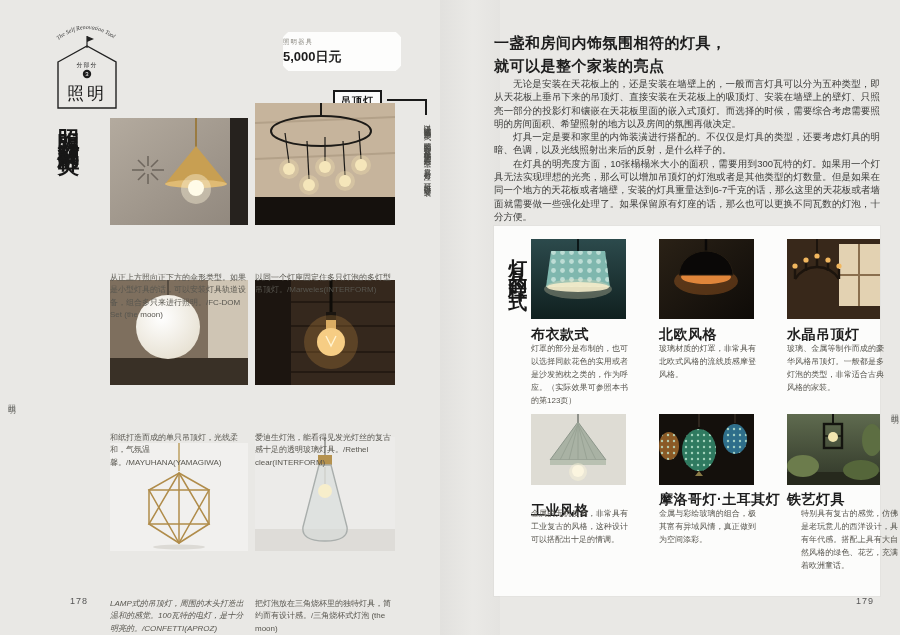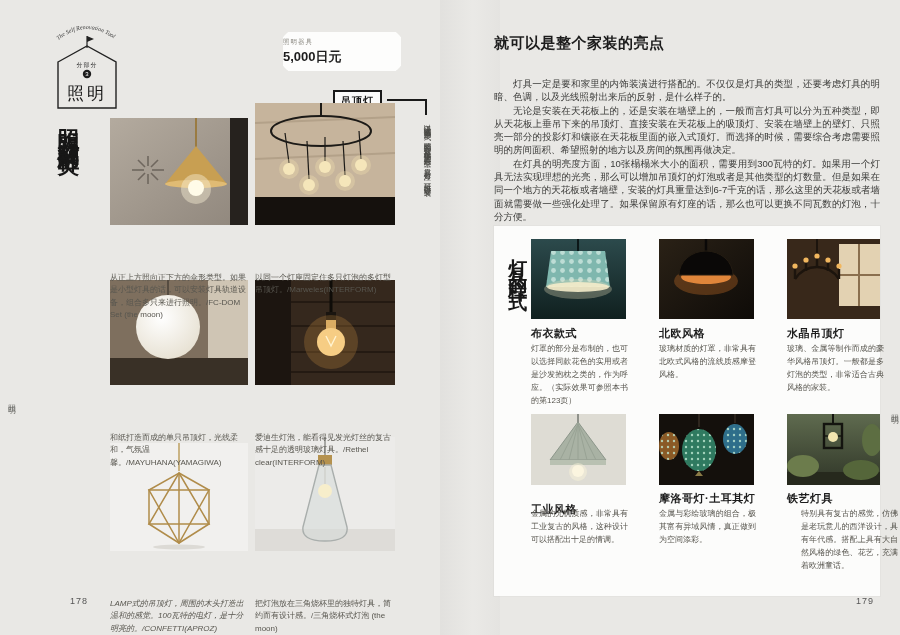--- a/index.html
+++ b/index.html
@@ -36,21 +36,21 @@
 
   
   .headline { position:absolute; left:494px; top:31px; font-size:15px; font-weight:bold; color:#1c1c1c;
               line-height:1.55; letter-spacing:0.5px; }
   .bodytext { position:absolute; left:494px; top:77px; width:386px; height:148px; overflow:hidden; }
   .bodytext p { font-size:9.5px; line-height:1.4; color:#3a3a38; text-align:justify; text-indent:2em; }
   .styles-box { position:absolute; left:494px; top:226px; width:386px; height:370px; background:#fcfcfb;
                 box-shadow:0 0 0 1px rgba(0,0,0,0.02); }
   .styles-vtitle { position:absolute; left:12px; top:18px; writing-mode:vertical-rl;
                    font-size:19px; font-weight:bold; color:#171717; letter-spacing:8px; line-height:1.2; }
-  .item-heading { position:absolute; font-size:11px; font-weight:bold; color:#1d1d1d; letter-spacing:0.5px; }
+  .item-heading { position:absolute; font-size:14px; font-weight:bold; color:#1d1d1d; letter-spacing:0.5px; }
   .item-text { position:absolute; font-size:8px; line-height:1.62; color:#57554e; width:97px; text-align:justify; }
 </style>
 </head>
 <body>
 
 <div class="spread">
   <div class="spine"></div>
 
   <div class="badge">
     <svg viewBox="0 0 78 102">
@@ -208,26 +208,27 @@
   <div class="caption" style="left:255px; top:232px; width:140px;">以同一个灯座固定住多只灯泡的多灯型吊顶灯。/Marweles(INTERFORM)</div>
   <div class="caption" style="left:110px; top:392px; width:140px;">和纸打造而成的单只吊顶灯，光线柔和，气氛温馨。/MAYUHANA(YAMAGIWA)</div>
   <div class="caption" style="left:255px; top:392px; width:140px;">爱迪生灯泡，能看得见发光灯丝的复古感十足的透明玻璃灯具。/Rethel clear(INTERFORM)</div>
   <div class="caption" style="left:110px; top:558px; width:140px;font-style:italic;">LAMP式的吊顶灯，周围的木头打造出温和的感觉。100瓦特的电灯，是十分明亮的。/CONFETTI(APROZ)</div>
   <div class="caption" style="left:255px; top:558px; width:140px;">把灯泡放在三角烧杯里的独特灯具，简约而有设计感。/三角烧杯式灯泡 (the moon)</div>
 
   <div class="pagenum" style="left:70px; top:596px;">178</div>
   <div class="edge-label" style="left:5px; top:398px;">照明</div>
 
   <div class="headline">
+    <div>一盏和房间内饰氛围相符的灯具，</div>
     <div>就可以是整个家装的亮点</div>
   </div>
 
   <div class="bodytext">
+    <p>无论是安装在天花板上的，还是安装在墙壁上的，一般而言灯具可以分为五种类型，即从天花板上垂吊下来的吊顶灯、直接安装在天花板上的吸顶灯、安装在墙壁上的壁灯、只照亮一部分的投影灯和镶嵌在天花板里面的嵌入式顶灯。而选择的时候，需要综合考虑需要照明的房间面积、希望照射的地方以及房间的氛围再做决定。</p>
     <p>灯具一定是要和家里的内饰装潢进行搭配的。不仅仅是灯具的类型，还要考虑灯具的明暗、色调，以及光线照射出来后的反射，是什么样子的。</p>
-    <p>无论是安装在天花板上的，还是安装在墙壁上的，一般而言灯具可以分为五种类型，即从天花板上垂吊下来的吊顶灯、直接安装在天花板上的吸顶灯、安装在墙壁上的壁灯、只照亮一部分的投影灯和镶嵌在天花板里面的嵌入式顶灯。而选择的时候，需要综合考虑需要照明的房间面积、希望照射的地方以及房间的氛围再做决定。</p>
     <p>在灯具的明亮度方面，10张榻榻米大小的面积，需要用到300瓦特的灯。如果用一个灯具无法实现理想的光亮，那么可以增加吊顶灯的灯泡或者是其他类型的灯数量。但是如果在同一个地方的天花板或者墙壁，安装的灯具重量达到6-7千克的话，那么这里的天花板或者墙面就需要做一些强化处理了。如果保留原有灯座的话，那么也可以更换不同瓦数的灯泡，十分方便。</p>
   </div>
 
   <div class="styles-box">
     <div class="styles-vtitle">灯具的样式</div>
 
     <div class="photo" style="left:37px; top:13px; width:95px; height:80px;">
       <svg viewBox="0 0 95 80" preserveAspectRatio="none">
         <defs>
           <pattern id="dots" width="9" height="9" patternUnits="userSpaceOnUse">

